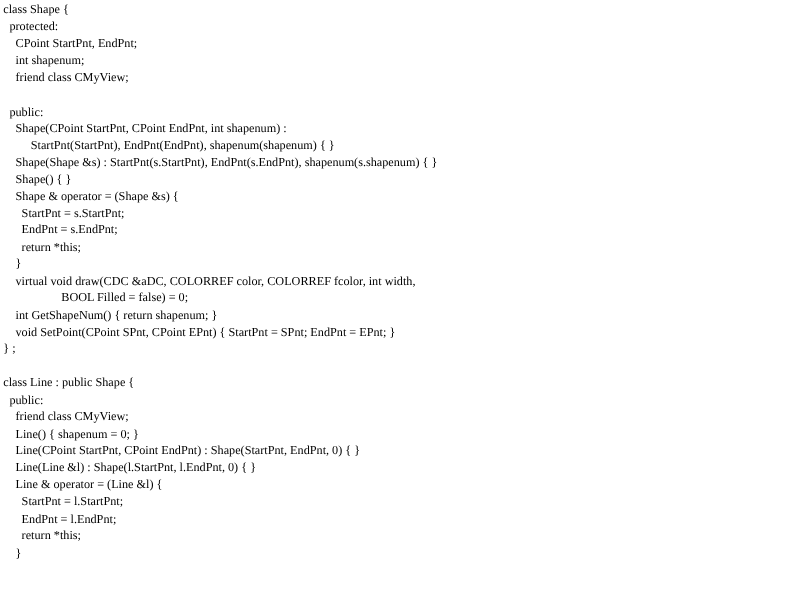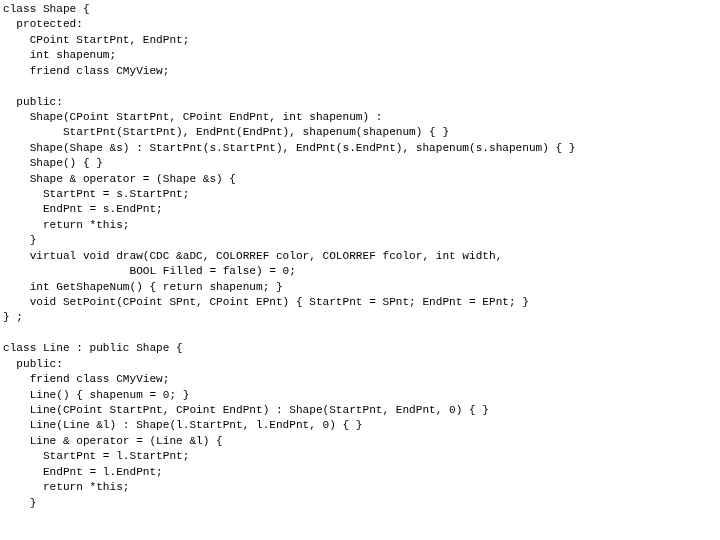--- a/index.html
+++ b/index.html
@@ -23,19 +23,19 @@
     line-height: 15.42px;
     color: #000000;
     white-space: pre;
     letter-spacing: 0px;
     -webkit-font-smoothing: none;
     font-smooth: never;
   }
   .code-line {
     white-space: pre;
     min-height: 15.42px;
-    font-family: Liberation Mono, monospace;
+    font-family: Liberation Serif, serif;
   }
 </style>
 </head>
 <body style="background: rgb(255, 255, 255);">
 
 <div id="code-listing" style="background: rgb(255, 255, 255); color: rgb(0, 0, 0);"><div class="code-line">class Shape {</div><div class="code-line">  protected:</div><div class="code-line">    CPoint StartPnt, EndPnt;</div><div class="code-line">    int shapenum;</div><div class="code-line">    friend class CMyView;</div><div class="code-line">&nbsp;</div><div class="code-line">  public:</div><div class="code-line">    Shape(CPoint StartPnt, CPoint EndPnt, int shapenum) :</div><div class="code-line">         StartPnt(StartPnt), EndPnt(EndPnt), shapenum(shapenum) { }</div><div class="code-line">    Shape(Shape &amp;s) : StartPnt(s.StartPnt), EndPnt(s.EndPnt), shapenum(s.shapenum) { }</div><div class="code-line">    Shape() { }</div><div class="code-line">    Shape &amp; operator = (Shape &amp;s) {</div><div class="code-line">      StartPnt = s.StartPnt;</div><div class="code-line">      EndPnt = s.EndPnt;</div><div class="code-line">      return *this;</div><div class="code-line">    }</div><div class="code-line">    virtual void draw(CDC &amp;aDC, COLORREF color, COLORREF fcolor, int width,</div><div class="code-line">                   BOOL Filled = false) = 0;</div><div class="code-line">    int GetShapeNum() { return shapenum; }</div><div class="code-line">    void SetPoint(CPoint SPnt, CPoint EPnt) { StartPnt = SPnt; EndPnt = EPnt; }</div><div class="code-line">} ;</div><div class="code-line">&nbsp;</div><div class="code-line">class Line : public Shape {</div><div class="code-line">  public:</div><div class="code-line">    friend class CMyView;</div><div class="code-line">    Line() { shapenum = 0; }</div><div class="code-line">    Line(CPoint StartPnt, CPoint EndPnt) : Shape(StartPnt, EndPnt, 0) { }</div><div class="code-line">    Line(Line &amp;l) : Shape(l.StartPnt, l.EndPnt, 0) { }</div><div class="code-line">    Line &amp; operator = (Line &amp;l) {</div><div class="code-line">      StartPnt = l.StartPnt;</div><div class="code-line">      EndPnt = l.EndPnt;</div><div class="code-line">      return *this;</div><div class="code-line">    }</div></div>
 
 </body></html>

